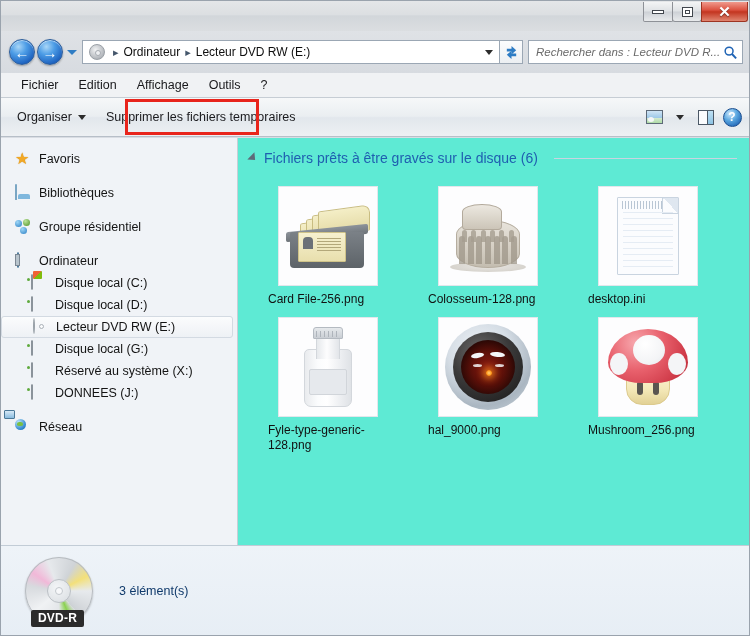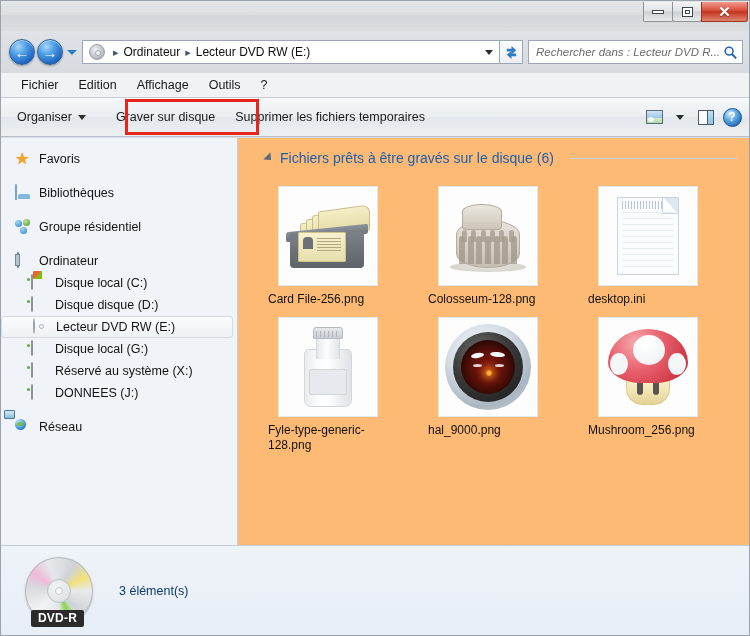--- a/index.html
+++ b/index.html
@@ -460,24 +460,23 @@
     right: 0; bottom: 0;
     width: 11px; height: 9px;
     background: linear-gradient(to bottom, #d7e9f7, #89bcdf);
     border: 1px solid #4a7898;
     border-radius: 1px;
   }
 
   
   #filepane {
     flex: 1 1 auto;
-    background: #fdba74;
+    background: #5eead4;
     position: relative;
     overflow: hidden;
-    padding-left: 16px;
   }
   #group-header {
     display: flex;
     align-items: center;
     gap: 8px;
     padding: 12px 14px 0 12px;
   }
   .group-arrow {
     width: 0; height: 0;
     border-top: 5px solid transparent;
@@ -926,23 +925,20 @@
     <div class="menu-item">Affichage</div>
     <div class="menu-item">Outils</div>
     <div class="menu-item">?</div>
   </div>
 
   <div id="toolbar">
     <div class="tb-btn">
       <span>Organiser</span>
       <span class="tb-caret"></span>
     </div>
-    <div class="tb-btn" id="burn-button">
-      <span>Graver sur disque</span>
-    </div>
     <div class="tb-btn">
       <span>Supprimer les fichiers temporaires</span>
     </div>
     <div class="tb-spacer"></div>
     <div class="tb-icon-btn">
       <span class="icon-views"></span>
     </div>
     <div class="tb-icon-btn">
       <span class="tb-caret"></span>
     </div>
@@ -990,21 +986,21 @@
 
       <div class="sb-row child">
         <span class="sb-ico">
           <span class="ico-drive ico-drive-win"></span>
         </span>
         <span>Disque local (C:)</span>
       </div>
 
       <div class="sb-row child">
         <span class="sb-ico"><span class="ico-drive"></span></span>
-        <span>Disque disque (D:)</span>
+        <span>Disque local (D:)</span>
       </div>
 
       <div class="sb-row child selected">
         <span class="sb-ico"><span class="ico-dvd"></span></span>
         <span>Lecteur DVD RW (E:)</span>
       </div>
 
       <div class="sb-row child">
         <span class="sb-ico"><span class="ico-drive"></span></span>
         <span>Disque local (G:)</span>

